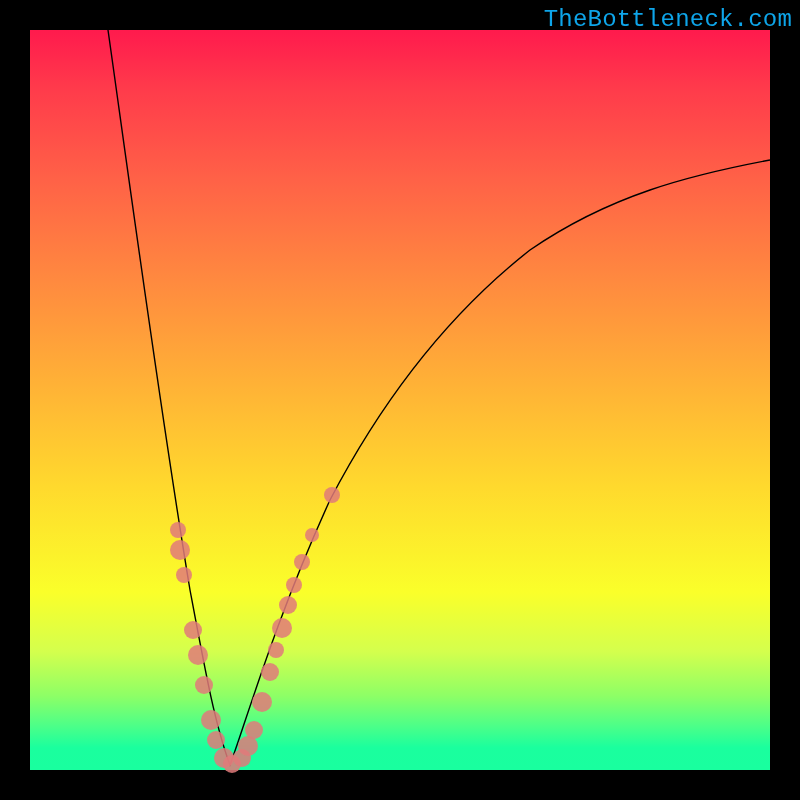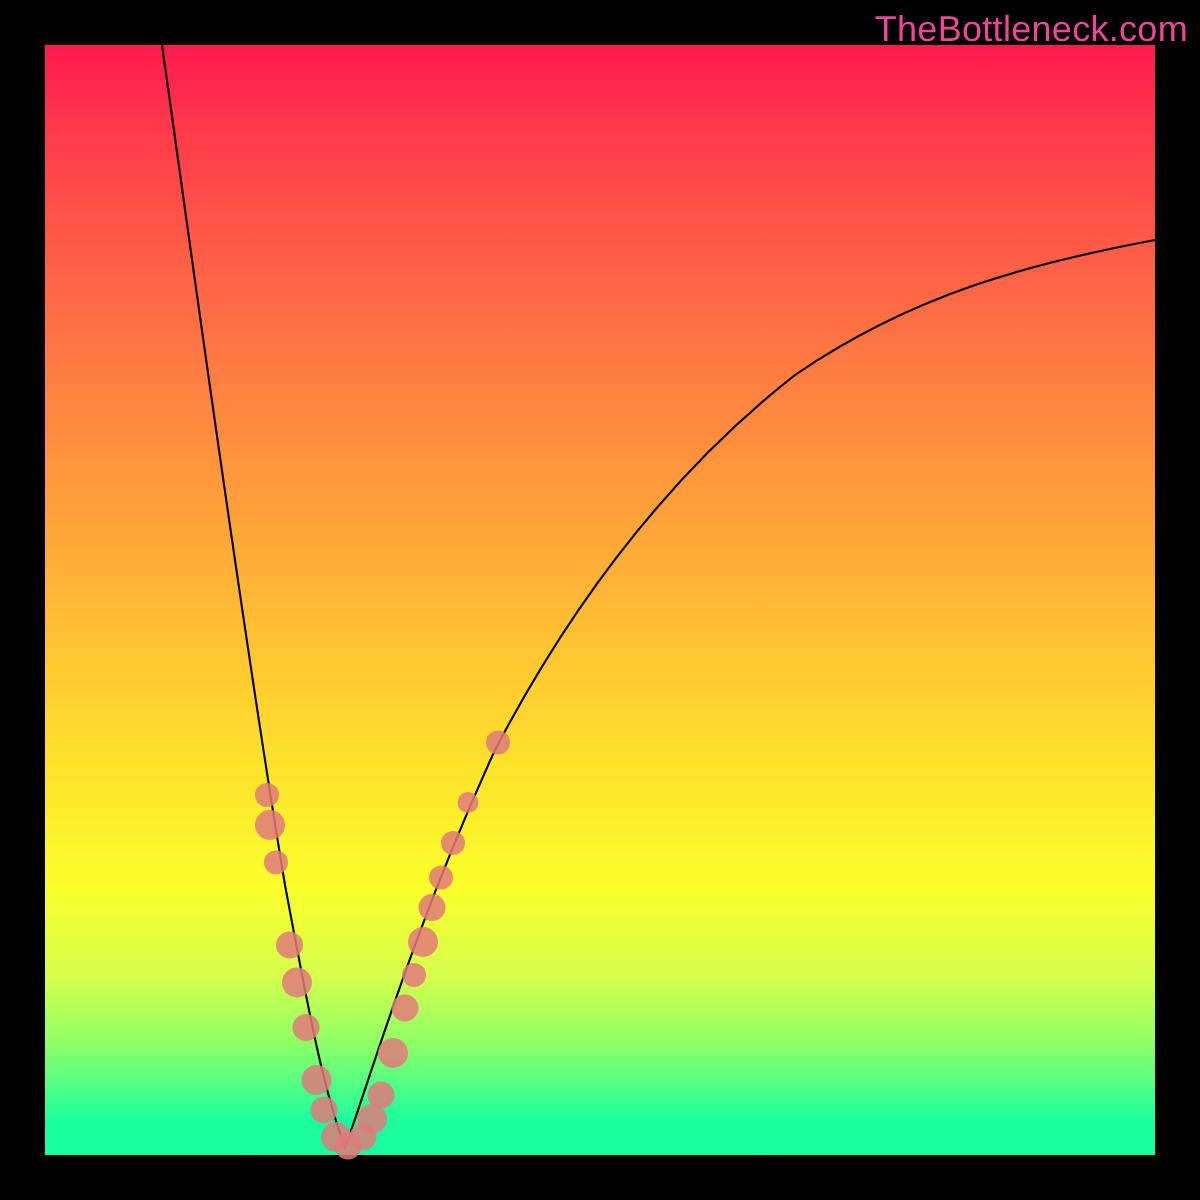--- a/index.html
+++ b/index.html
@@ -32,23 +32,24 @@
       #1aff9e 97%,
       #19ff9f 100%
     );
   }
   .watermark {
     position: absolute;
     top: 6px;
     right: 8px;
     font-size: 24px;
     font-weight: 500;
-    color: #ec4899;
+    color: #0ea5e9;
     letter-spacing: 0.2px;
     user-select: none;
+    font-family: Liberation Mono, monospace;
   }
   svg.curve {
     position: absolute;
     left: 0;
     top: 0;
     width: 740px;
     height: 740px;
     overflow: visible;
   }
   .curve-path {

